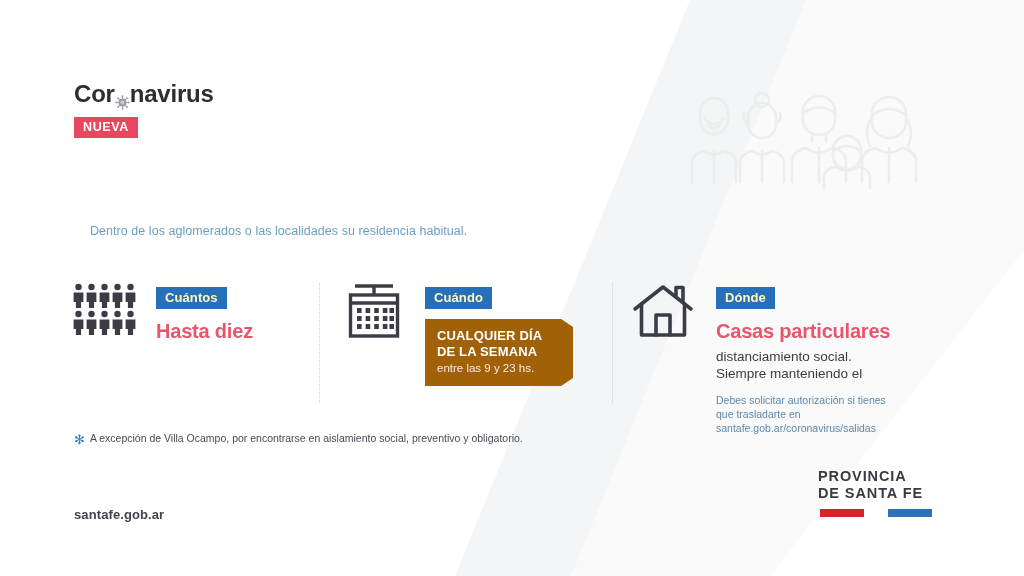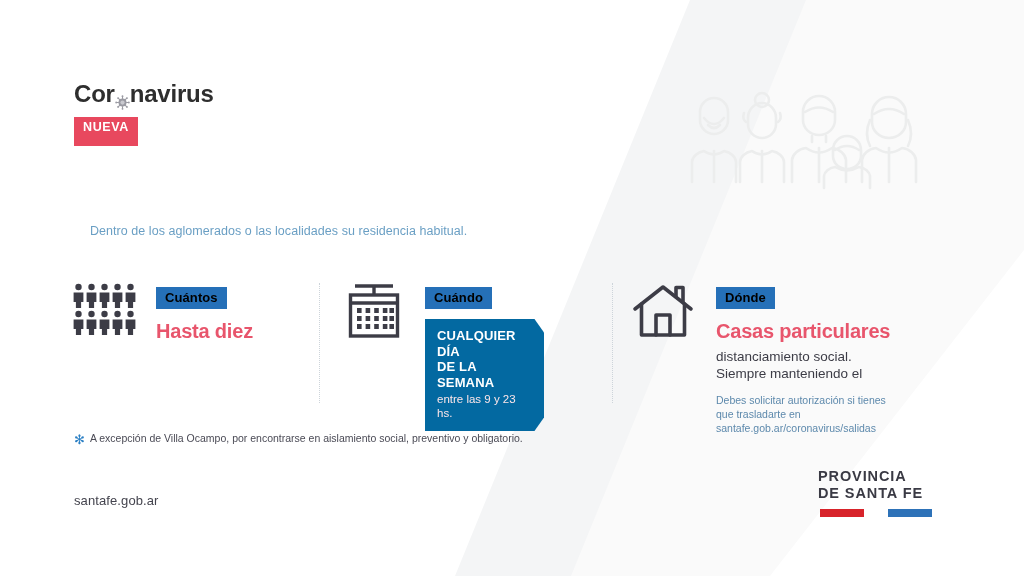--- a/index.html
+++ b/index.html
@@ -50,21 +50,21 @@
 
   
   .nueva-badge {
     position: absolute;
     left: 74px; top: 117px;
     background: #e8485e;
     color: #ffffff;
     font-size: 12.5px;
     font-weight: bold;
     letter-spacing: 0.6px;
-    padding: 4px 9px 12px 9px;
+    padding: 4px 9px 4px 9px;
     line-height: 1;
   }
 
   
   .headline {
     position: absolute;
     left: 72px; top: 138px;
     color: #1a6fb5;
     font-size: 42px;
     font-weight: bold;
@@ -108,21 +108,21 @@
   .col-cuando  { left: 345px; width: 270px; }
   .col-donde   { left: 632px; width: 320px; }
 
   .col-inner { display: flex; align-items: flex-start; }
   .col-icon { flex: 0 0 auto; }
   .col-body { flex: 1 1 auto; }
 
   .tag {
     display: inline-block;
     background: #2570b8;
-    color: #000000;
+    color: #fef9c3;
     font-size: 13px;
     font-weight: bold;
     letter-spacing: 0.1px;
     padding: 4px 9px 5px 9px;
     line-height: 1;
   }
 
   .big-red {
     color: #e8556c;
     font-size: 20px;
@@ -142,23 +142,23 @@
   .small-blue {
     color: #5d89ac;
     font-size: 10.5px;
     line-height: 1.32;
     margin-top: 12px;
   }
 
   
   .red-banner {
     margin-top: 10px;
-    background: #0369a1;
+    background: #a16207;
     color: #ffffff;
-    width: 119px;
+    width: 148px;
     padding: 9px 12px 10px 12px;
     box-sizing: border-box;
     -webkit-clip-path: polygon(0 0, 92% 0, 100% 12%, 100% 88%, 92% 100%, 0 100%);
     clip-path: polygon(0 0, 92% 0, 100% 12%, 100% 88%, 92% 100%, 0 100%);
   }
   .red-banner .rb-strong {
     font-size: 13px;
     font-weight: bold;
     letter-spacing: 0.15px;
     line-height: 1.2;
@@ -195,24 +195,25 @@
     font-size: 13px;
     margin-right: 5px;
     line-height: 1;
     position: relative;
     top: 1px;
   }
 
   
   .site-url {
     position: absolute;
-    left: 74px; top: 493px;
+    left: 74px; top: 507px;
     font-size: 13px;
     color: #44444e;
     letter-spacing: 0.1px;
+    font-weight: bold;
   }
 
   .prov-logo {
     position: absolute;
     left: 818px; top: 468px;
     text-align: left;
   }
   .prov-logo .pl-line {
     color: #3a3a44;
     font-size: 14.5px;

